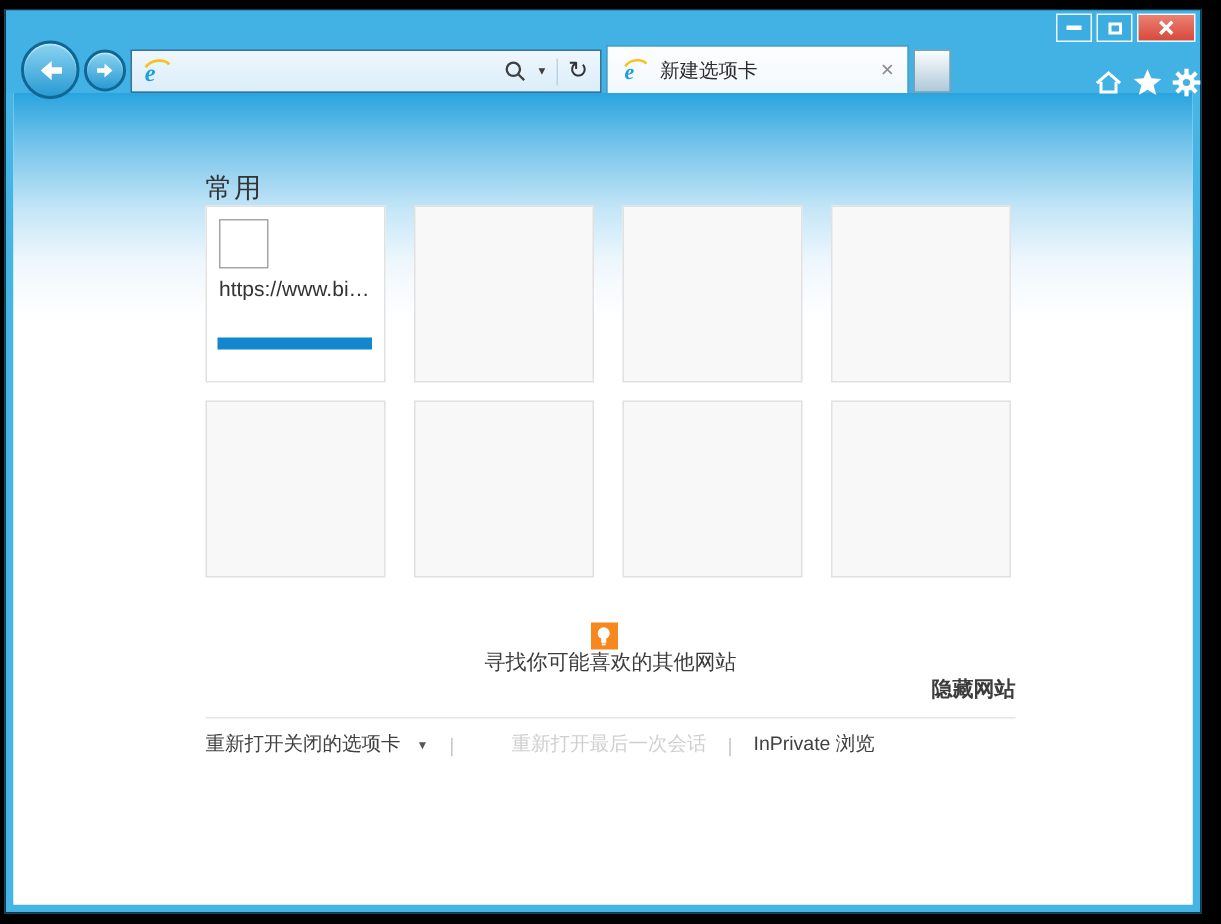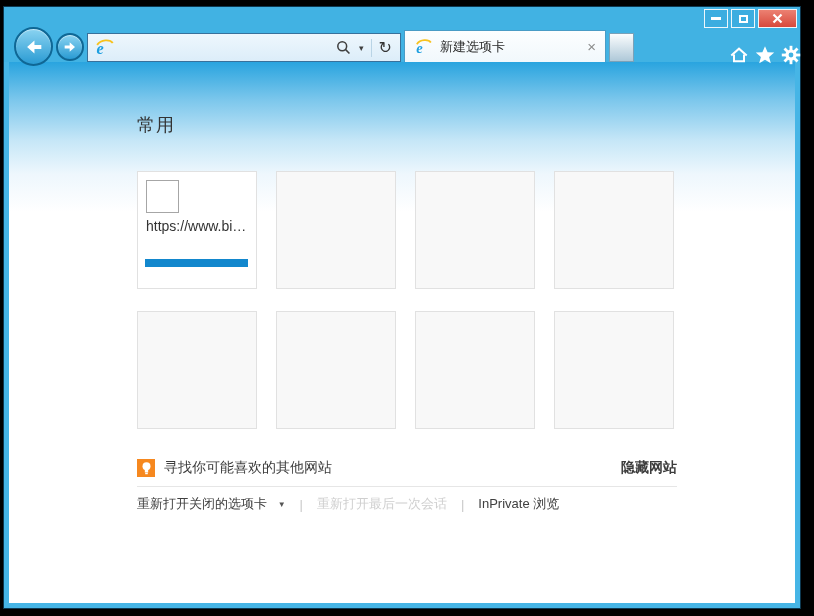--- a/index.html
+++ b/index.html
@@ -72,43 +72,43 @@
 
   
   .content {
     flex:1; margin:0 5px 5px 5px; background:#fff; overflow:hidden;
     background-image:linear-gradient(180deg,#29a4df 0px,#7cc7ec 38px,#c5e6f7 78px,#eef7fd 112px,#ffffff 150px);
   }
   .page { padding:51px 0 0 128px; width:672px; }
   .page-heading { font-size:18px; font-weight:400; color:#333; letter-spacing:1px; }
 
   .tiles {
-    margin-top:34px; width:540px;
-    display:grid; grid-template-columns:repeat(4,120px); gap:22px 19px;text-decoration:underline;
+    width:540px;
+    display:grid; grid-template-columns:repeat(4,120px); gap:12px 19px;text-decoration:underline;
   }
   .tile { width:120px; height:118px; background:#f8f8f8; border:1px solid #e1e1e1; position:relative; cursor:default; }
   .tile.filled { background:#fff; }
   .tile-favicon { position:absolute; left:8px; top:8px; width:33px; height:33px;
     background:#fff; border:1px solid #a6a6a6; }
   .tile-url { position:absolute; left:8px; top:46px; right:2px; font-size:14px; color:#333;
     white-space:nowrap; overflow:hidden; }
   .tile-bar { position:absolute; left:7px; top:87px; width:103px; height:8px; background:#1287cd; }
 
-  .suggest-row { margin-top:30px; width:540px; display:flex; align-items:center; }
+  .suggest-row { margin-top:30px; width:540px; display:flex; align-items:center;flex-direction:column; }
   .bulb-box { width:18px; height:18px; background:#f6881f; display:flex; align-items:center;
     justify-content:center; margin-right:9px; flex:0 0 18px; }
   .suggest-label { font-size:14px; color:#3c3c3c; cursor:pointer; }
   .hide-label { margin-left:auto; font-size:14px; color:#3c3c3c; cursor:pointer;font-weight:bold; }
 
   .divider { margin-top:9px; width:540px; border-top:1px solid #e6e6e6; }
 
   .links-row { margin-top:8px; width:540px; display:flex; align-items:center; font-size:13px; color:#404040; }
   .link { cursor:pointer; white-space:nowrap; }
   .link .small-caret { font-size:8px; color:#555; margin-left:7px; vertical-align:1px; }
-  .link.disabled { color:#cfcfcf; cursor:default; }
+  .link.disabled { color:#cfcfcf; cursor:default;margin-left:24px; }
   .pipe { color:#c8c8c8; margin:0 14px; }
 </style>
 </head>
 <body>
 
 <div class="window">
 
   <div class="chrome">
 
     <div class="caption-buttons">

